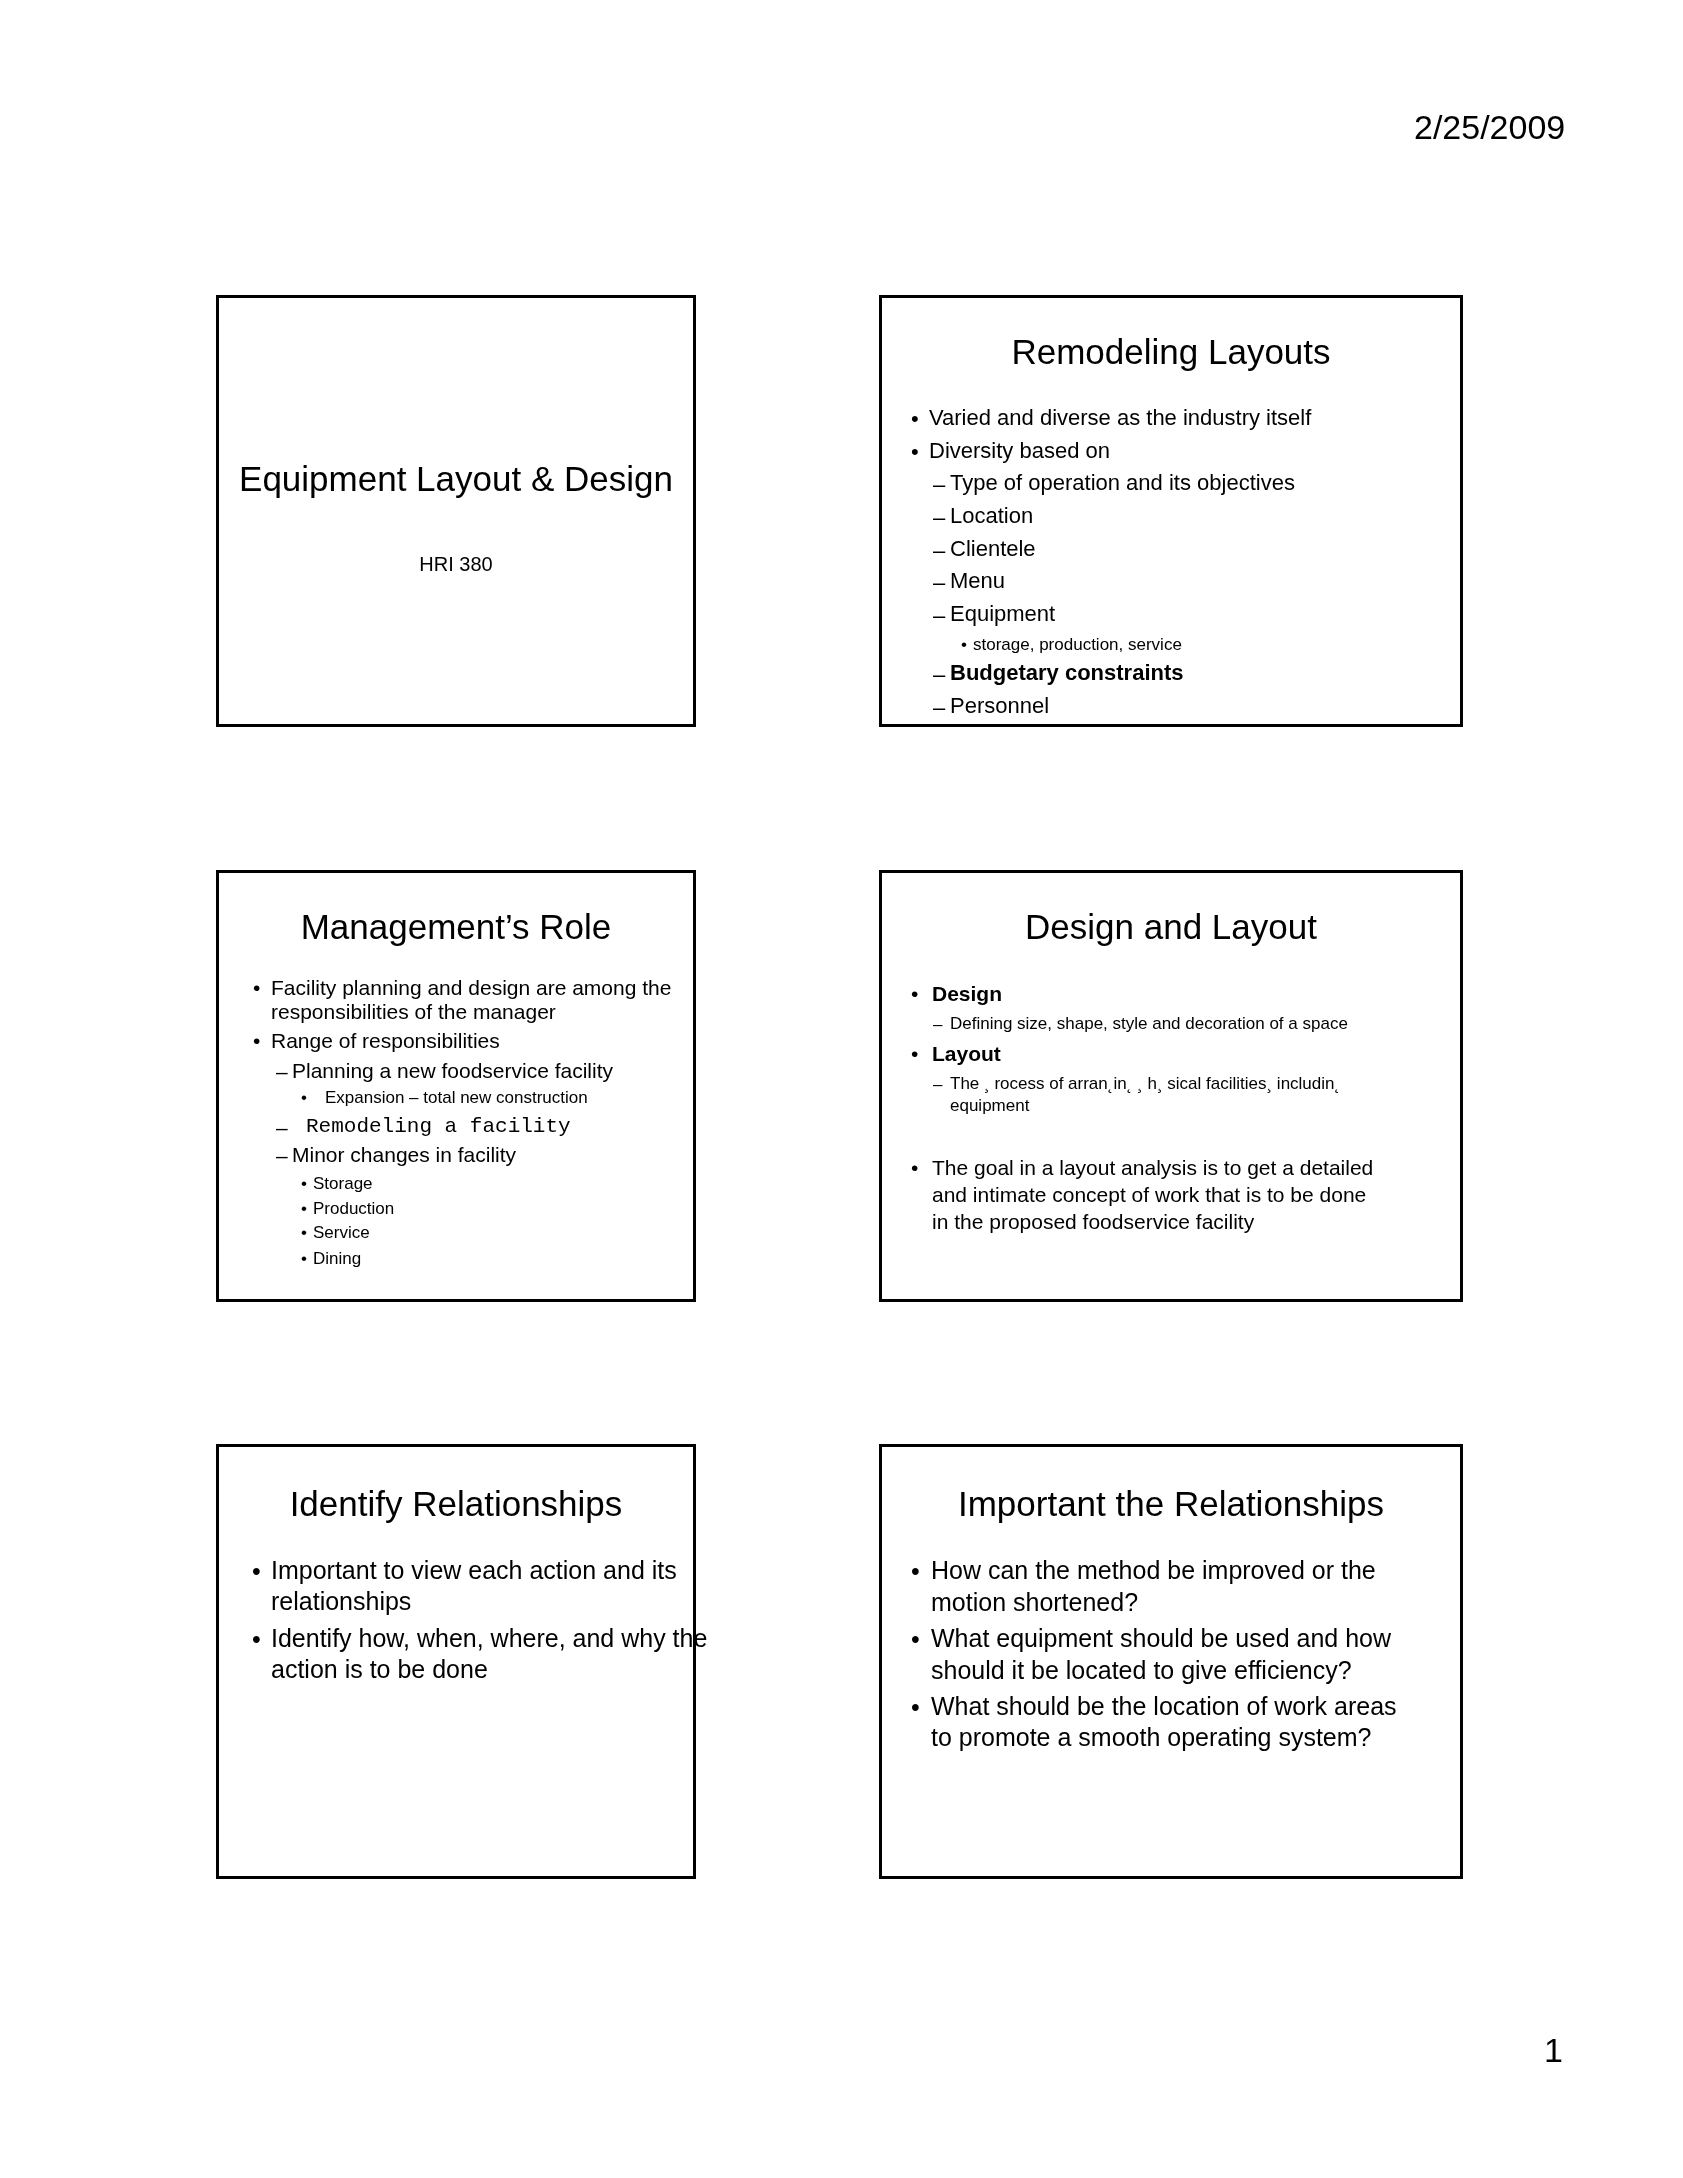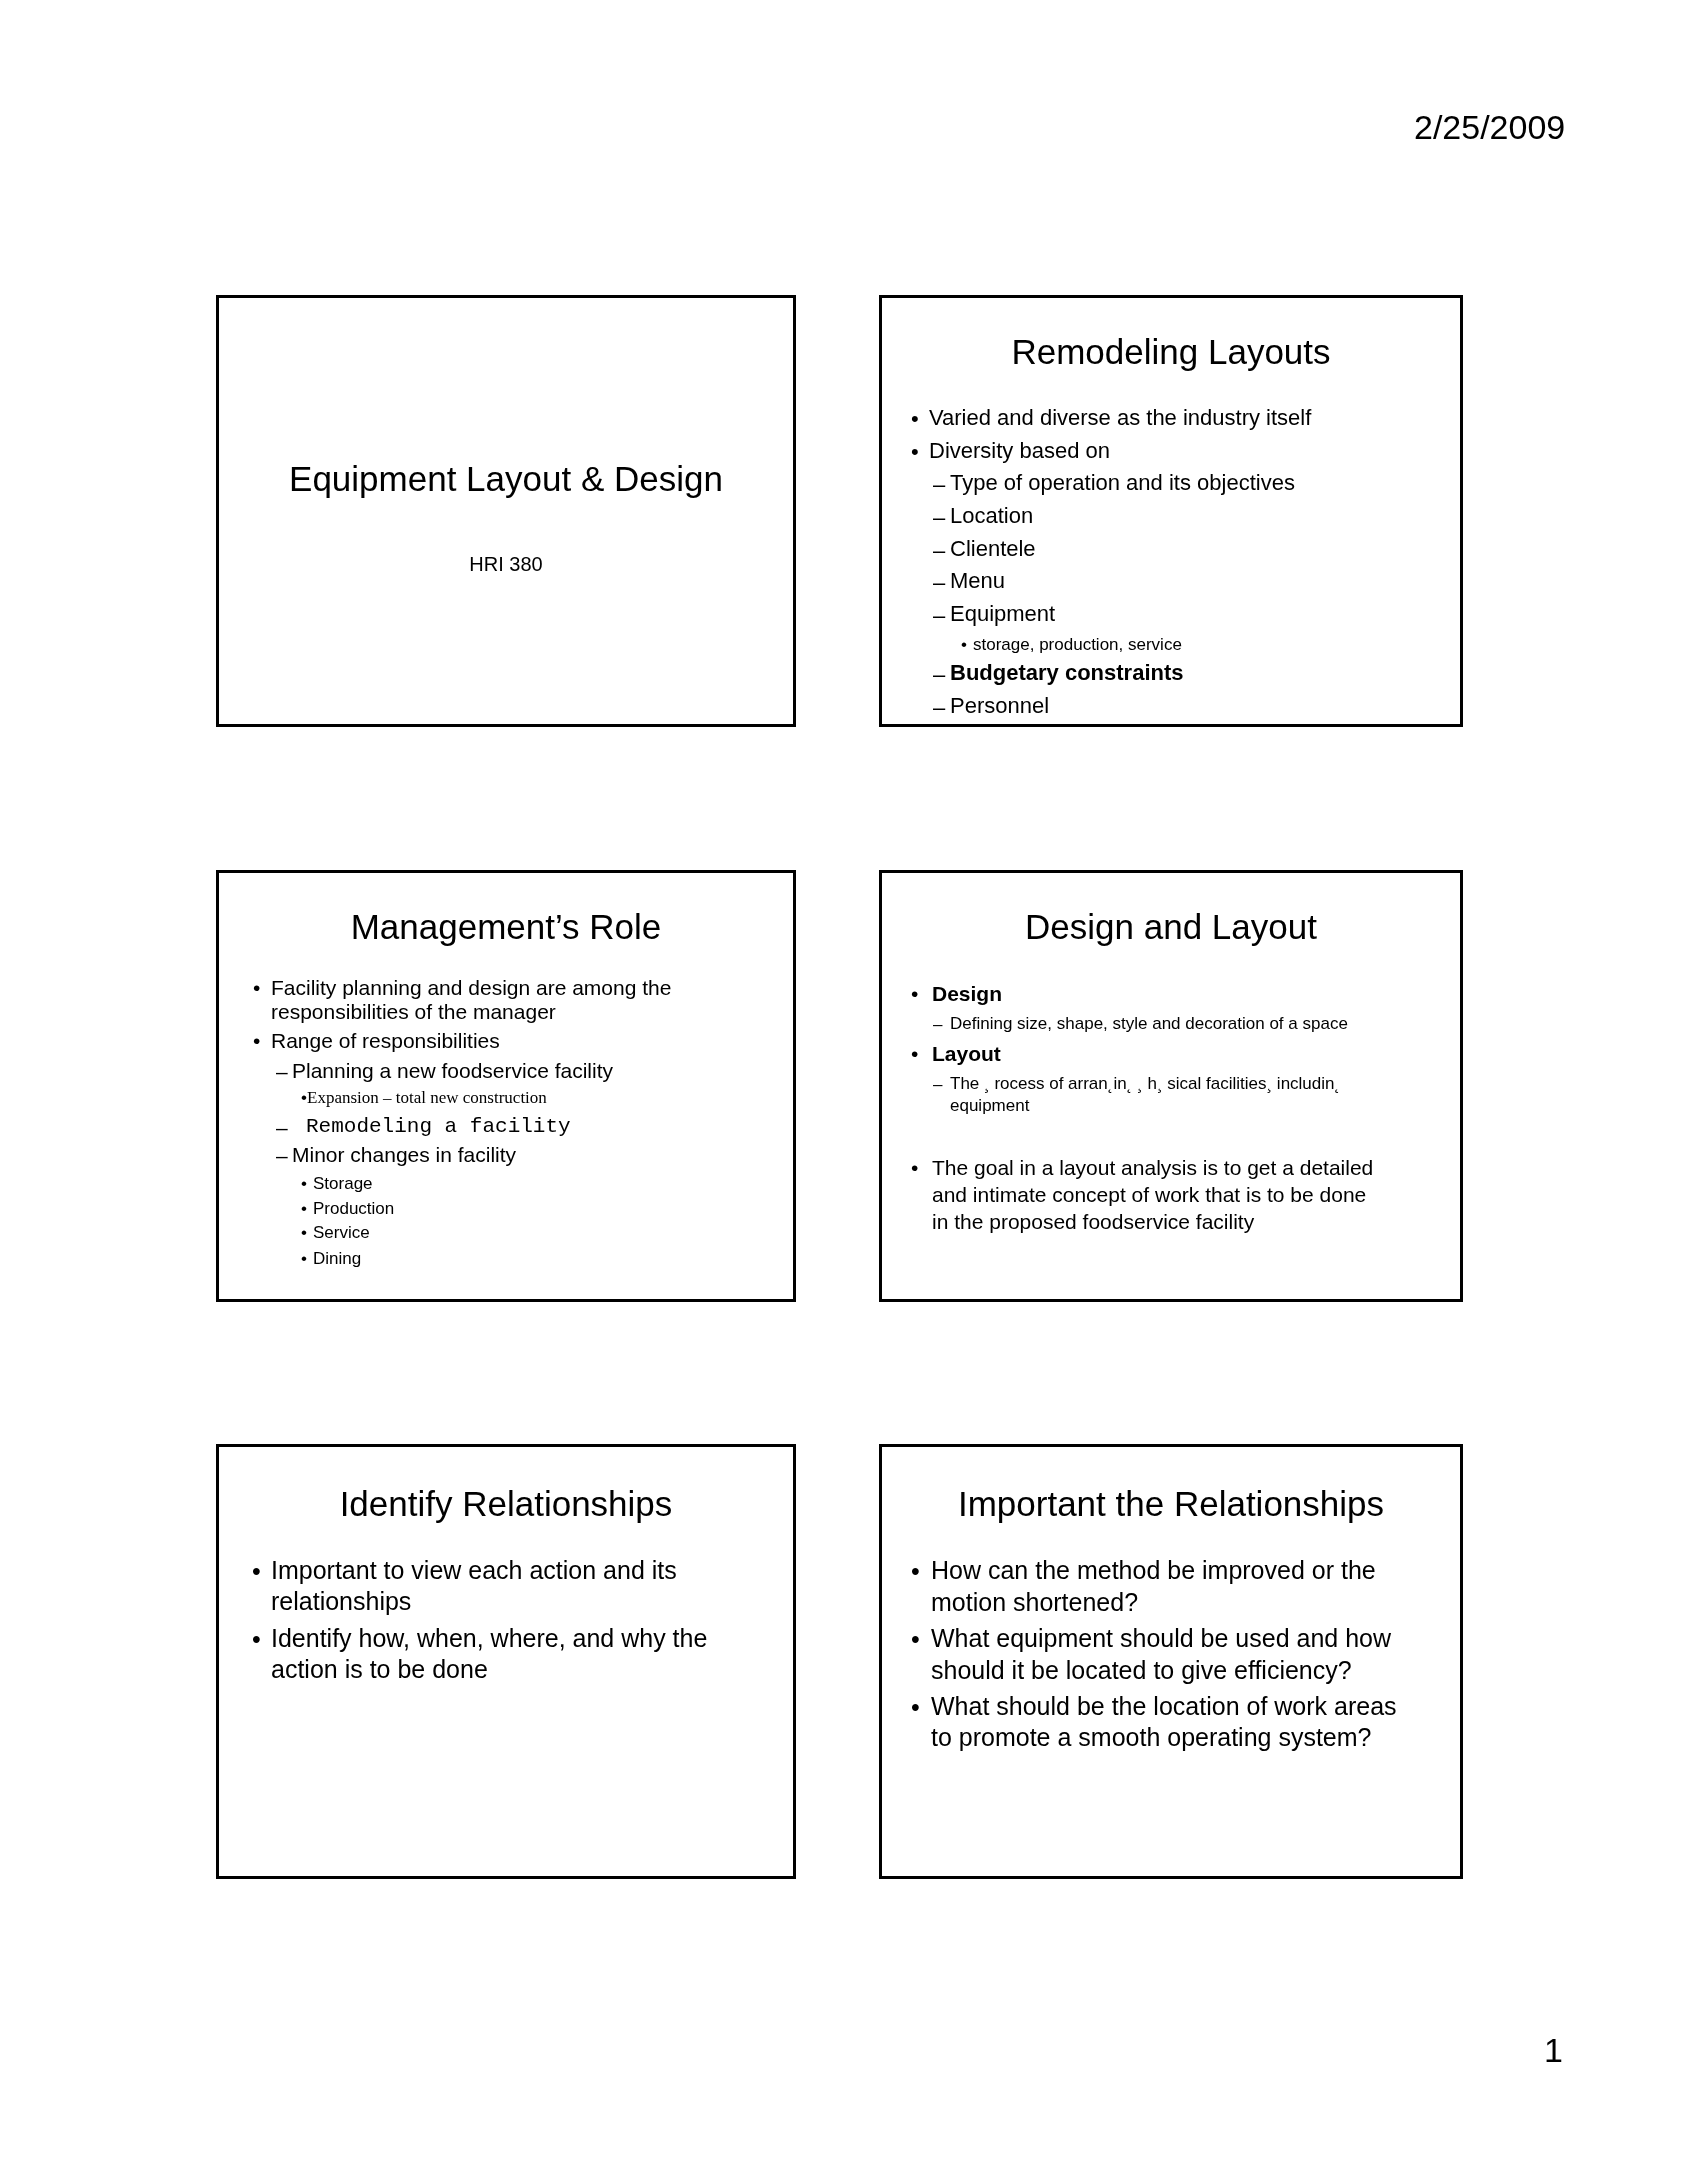--- a/index.html
+++ b/index.html
@@ -1,21 +1,21 @@
 <!DOCTYPE html>
 <html><head>
 <meta charset="utf-8">
 <style>
   html, body { margin:0; padding:0; background:#ffffff; }
   body { width:1683px; height:2178px; position:relative; overflow:hidden;
          font-family:"Liberation Sans", sans-serif; color:#000; }
   .date { position:absolute; left:1414px; top:107px; font-size:34px; line-height:40px; }
   .pagenum { position:absolute; left:1544px; top:2030px; font-size:34px; line-height:40px; }
   .slide { position:absolute; border:3px solid #000; box-sizing:border-box; background:#fff; }
-  .col-l { left:216px; width:580px; }
+  .col-l { left:216px; width:480px; }
   .col-r { left:879px; width:584px; }
   .row1 { top:295px; height:432px; }
   .row2 { top:870px; height:432px; }
   .row3 { top:1444px; height:435px; }
   .title { position:absolute; left:0; right:0; text-align:center; font-size:35px; line-height:40px; white-space:nowrap; }
   .line { position:absolute; white-space:nowrap; line-height:1; }
   .l1 { font-size:22px; }
   .l1b { font-size:25px; }
   .l2 { font-size:21px; }
   .l3 { font-size:17px; }
@@ -74,21 +74,21 @@
   <span class="line l2" style="left:52px;top:104px;">Facility planning and design are among the</span>
   <span class="line l2" style="left:52px;top:128px;">responsibilities of the manager</span>
 
   <span class="mark l2" style="left:34px;top:156px;">•</span>
   <span class="line l2" style="left:52px;top:157px;">Range of responsibilities</span>
 
   <span class="mark l2" style="left:57px;top:187px;">–</span>
   <span class="line l2" style="left:73px;top:187px;">Planning a new foodservice facility</span>
 
   <span class="mark l3" style="left:82px;top:215px;">•</span>
-  <span class="line l3" style="left:88px;top:216px;font-family:Liberation Serif, serif;">Expansion – total new construction</span>
+  <span class="line l3" style="left:106px;top:216px;">Expansion – total new construction</span>
 
   <span class="mark l2" style="left:57px;top:243px;">–</span>
   <span class="line l2" style="left:87px;top:243px;font-family:Liberation Mono, monospace;">Remodeling a facility</span>
 
   <span class="mark l2" style="left:57px;top:271px;">–</span>
   <span class="line l2" style="left:73px;top:271px;">Minor changes in facility</span>
 
   <span class="mark l3" style="left:82px;top:301px;">•</span>
   <span class="line l3" style="left:94px;top:302px;">Storage</span>
 

